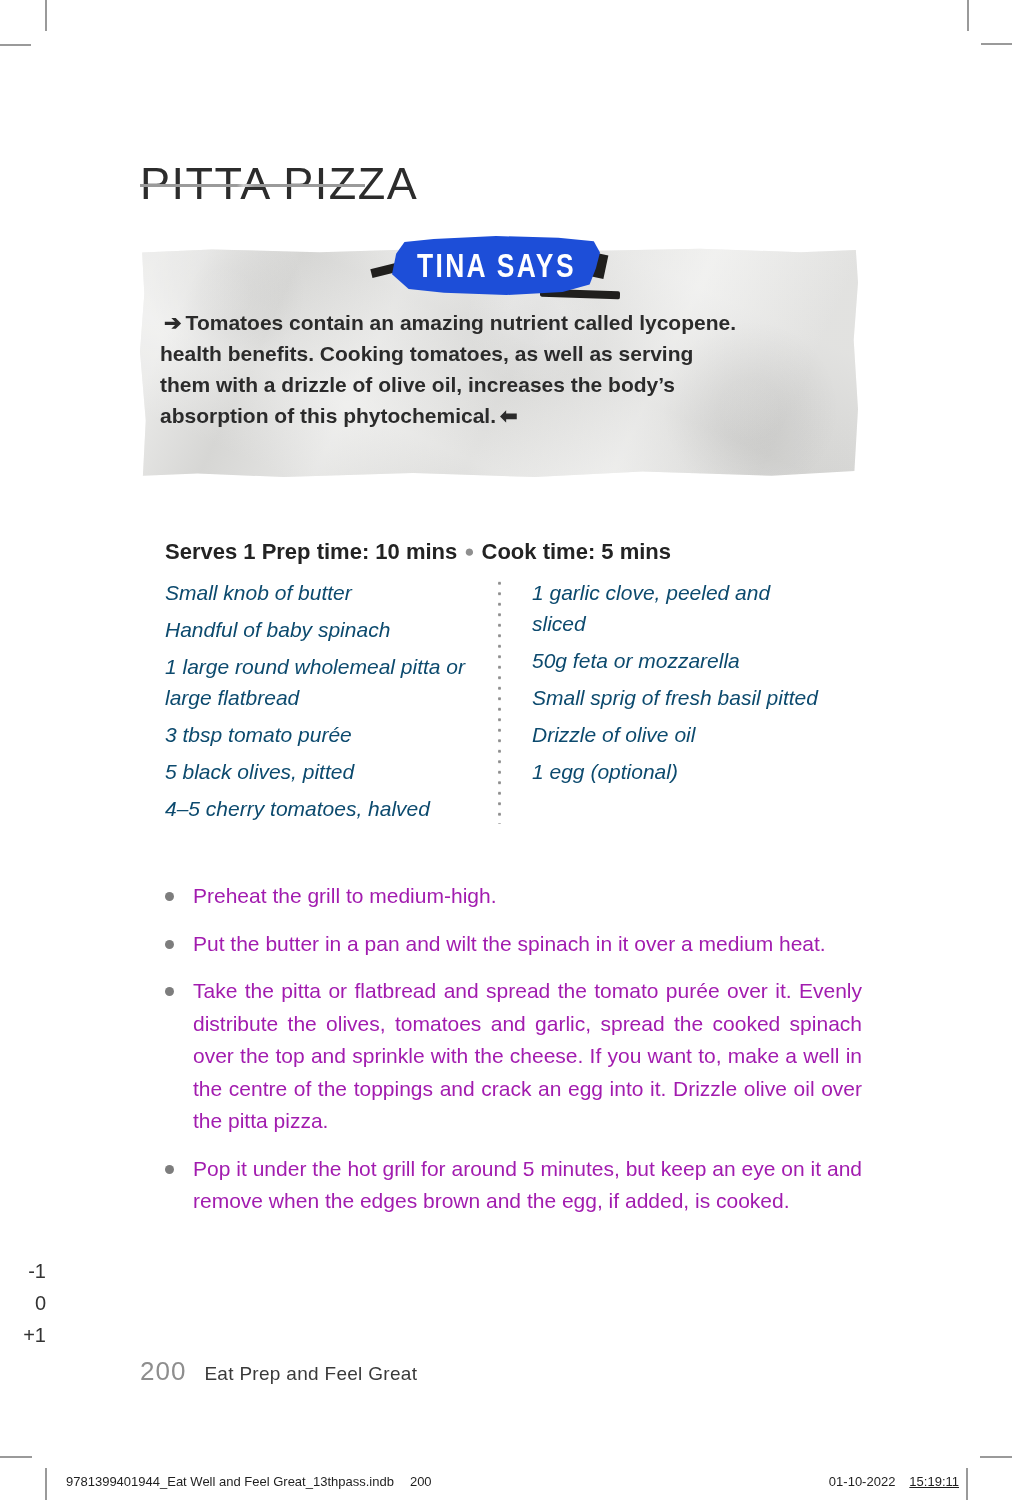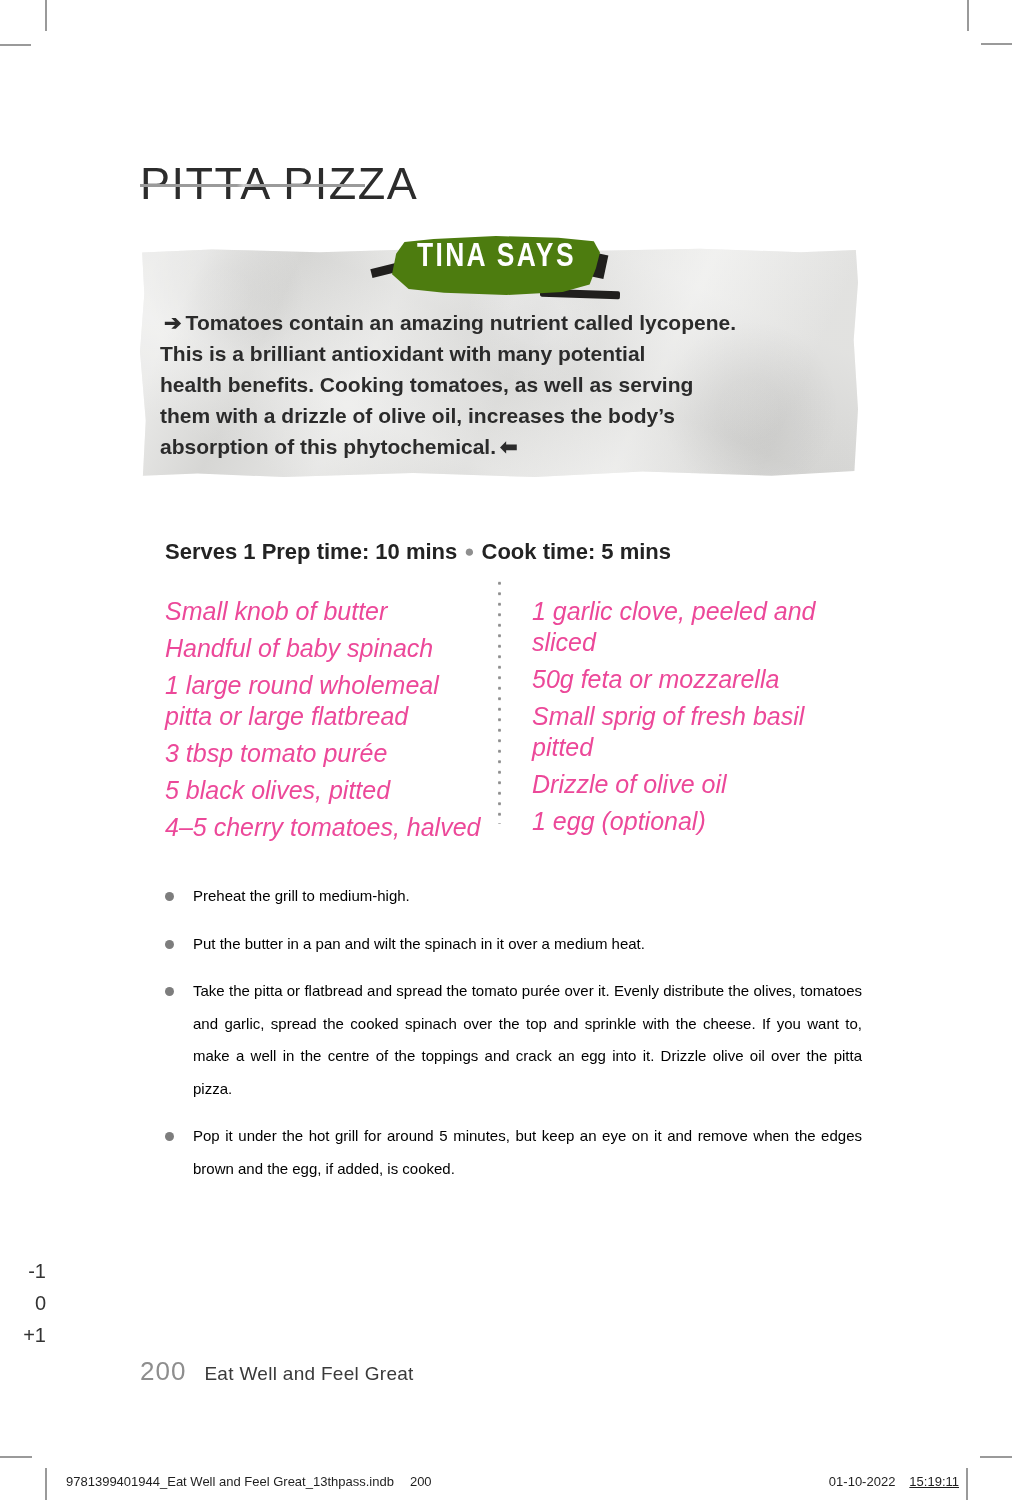--- a/index.html
+++ b/index.html
@@ -28,51 +28,51 @@
       background-color:#e5e5e3;
       background-image:
         linear-gradient(115deg,rgba(255,255,255,.35) 0 8%,rgba(0,0,0,.035) 20%,rgba(255,255,255,.25) 34%,rgba(0,0,0,.03) 52%,rgba(255,255,255,.3) 70%,rgba(0,0,0,.04) 88%),
         linear-gradient(24deg,rgba(0,0,0,.03) 0 12%,rgba(255,255,255,.2) 30%,rgba(0,0,0,.035) 55%,rgba(255,255,255,.22) 80%),
         radial-gradient(circle at 12% 20%,rgba(0,0,0,.05) 0 4%,transparent 12%),
         radial-gradient(circle at 85% 70%,rgba(0,0,0,.05) 0 5%,transparent 14%),
         radial-gradient(circle at 55% 30%,rgba(255,255,255,.4) 0 6%,transparent 16%);
       clip-path:polygon(0.3% 2%,10% 0.6%,25% 1.8%,40% 0.4%,60% 1.4%,78% 0.3%,92% 1.8%,99.7% 0.9%,100% 15%,99.4% 40%,100% 70%,99.5% 97%,88% 99%,70% 97.2%,55% 99.6%,38% 97.8%,20% 99.6%,8% 98%,0.4% 99%,0.8% 75%,0 45%,0.6% 20%);}
 
   
-  .banner{position:absolute;left:392px;top:236px;width:208px;height:59px;background:#4d7c0f;
-      display:flex;align-items:flex-start;justify-content:center;
+  .banner{position:absolute;left:392px;top:236px;width:208px;height:59px;background:#1d4ed8;
+      display:flex;align-items:center;justify-content:center;
       clip-path:polygon(2% 30%,6% 10%,20% 5%,50% 0%,80% 3%,97% 9%,100% 28%,98% 55%,95% 82%,82% 95%,55% 100%,25% 96%,8% 90%,0 65%);}
   .banner-text{color:#ffffff;font-weight:bold;font-size:33px;letter-spacing:3px;
       transform:scaleX(.8);white-space:nowrap;}
   .fleck{position:absolute;background:#201f1d;}
   .fleck-1{left:371px;top:266px;width:26px;height:9px;transform:rotate(-14deg);}
   .fleck-2{left:540px;top:290px;width:80px;height:8px;transform:rotate(2deg);border-radius:2px;}
   .fleck-3{left:594px;top:254px;width:12px;height:24px;transform:rotate(12deg);}
 
   .tiptext{position:absolute;left:160px;top:307px;width:678px;text-align:left;
       font-size:21px;font-weight:bold;line-height:31px;color:#2b2b2b;}
   .tiptext .arrow{font-weight:bold;padding:0 4px;}
 
   
   .serves{position:absolute;left:165px;top:539px;font-size:22px;font-weight:bold;color:#232323;text-align:center;}
   .serves .dot{color:#8f8f8f;font-size:17px;padding:0 7px;vertical-align:2px;}
 
   
-  .ing{position:absolute;top:596px;font-style:italic;font-size:25px;line-height:31px;color:#ec4899;}
+  .ing{position:absolute;top:577px;font-style:italic;font-size:21px;line-height:31px;color:#0c4a6e;}
   .ing p{margin:0 0 6px 0;}
   .ing-left{left:165px;width:318px;}
   .ing-right{left:532px;width:288px;}
   .divider{position:absolute;left:498px;top:578px;width:3px;height:246px;
       background-image:radial-gradient(circle,#8f8f8f 1.3px,rgba(0,0,0,0) 1.6px);
       background-size:3px 10.5px;background-repeat:repeat-y;}
 
   
   .method{position:absolute;left:165px;top:880px;width:697px;}
-  .step{position:relative;margin:0 0 15px 0;padding-left:28px;font-size:15px;
-      line-height:32.5px;color:#000000;text-align:justify;text-align-last:left;}
+  .step{position:relative;margin:0 0 15px 0;padding-left:28px;font-size:21px;
+      line-height:32.5px;color:#a21caf;text-align:justify;text-align-last:left;}
   .bullet{position:absolute;left:0;top:12px;width:9px;height:9px;border-radius:50%;background:#7d7d7d;}
 
   
   .margin-marks{position:absolute;left:6px;top:1255px;width:40px;text-align:right;
       font-size:20px;line-height:32px;color:#333333;}
   .margin-marks div{height:32px;}
 
   
   .footer{position:absolute;left:140px;top:1356px;display:flex;align-items:baseline;gap:18px;}
   .page-num{font-size:26px;color:#8e8e8e;letter-spacing:1px;}
@@ -104,21 +104,20 @@
 
   <div class="tipbox"></div>
   <div class="fleck fleck-1"></div>
   <div class="fleck fleck-2"></div>
   <div class="fleck fleck-3"></div>
   <div class="banner">
     <span class="banner-text">TINA SAYS</span>
   </div>
   <div class="tiptext">
     <div><span class="arrow">➔</span><span>Tomatoes contain an amazing nutrient called lycopene.</span></div>
-    <div>This is a brilliant antioxidant with many potential</div>
     <div>health benefits. Cooking tomatoes, as well as serving</div>
     <div>them with a drizzle of olive oil, increases the body’s</div>
     <div><span>absorption of this phytochemical.</span><span class="arrow">⬅</span></div>
   </div>
 
   <div class="serves">
     <span>Serves 1 Prep time: 10 mins</span><span class="dot">●</span><span>Cook time: 5 mins</span>
   </div>
 
   <div class="ing ing-left">
@@ -158,21 +157,21 @@
   </div>
 
   <div class="margin-marks">
     <div>-1</div>
     <div>0</div>
     <div>+1</div>
   </div>
 
   <div class="footer">
     <span class="page-num">200</span>
-    <span class="book-title">Eat Well and Feel Great</span>
+    <span class="book-title">Eat Prep and Feel Great</span>
   </div>
 
   <div class="slug slug-left">
     <span>9781399401944_Eat Well and Feel Great_13thpass.indb</span><span class="slug-page">200</span>
   </div>
   <div class="slug slug-right">
     <span>01-10-2022</span><span class="slug-time">15:19:11</span>
   </div>
 
 </div>

